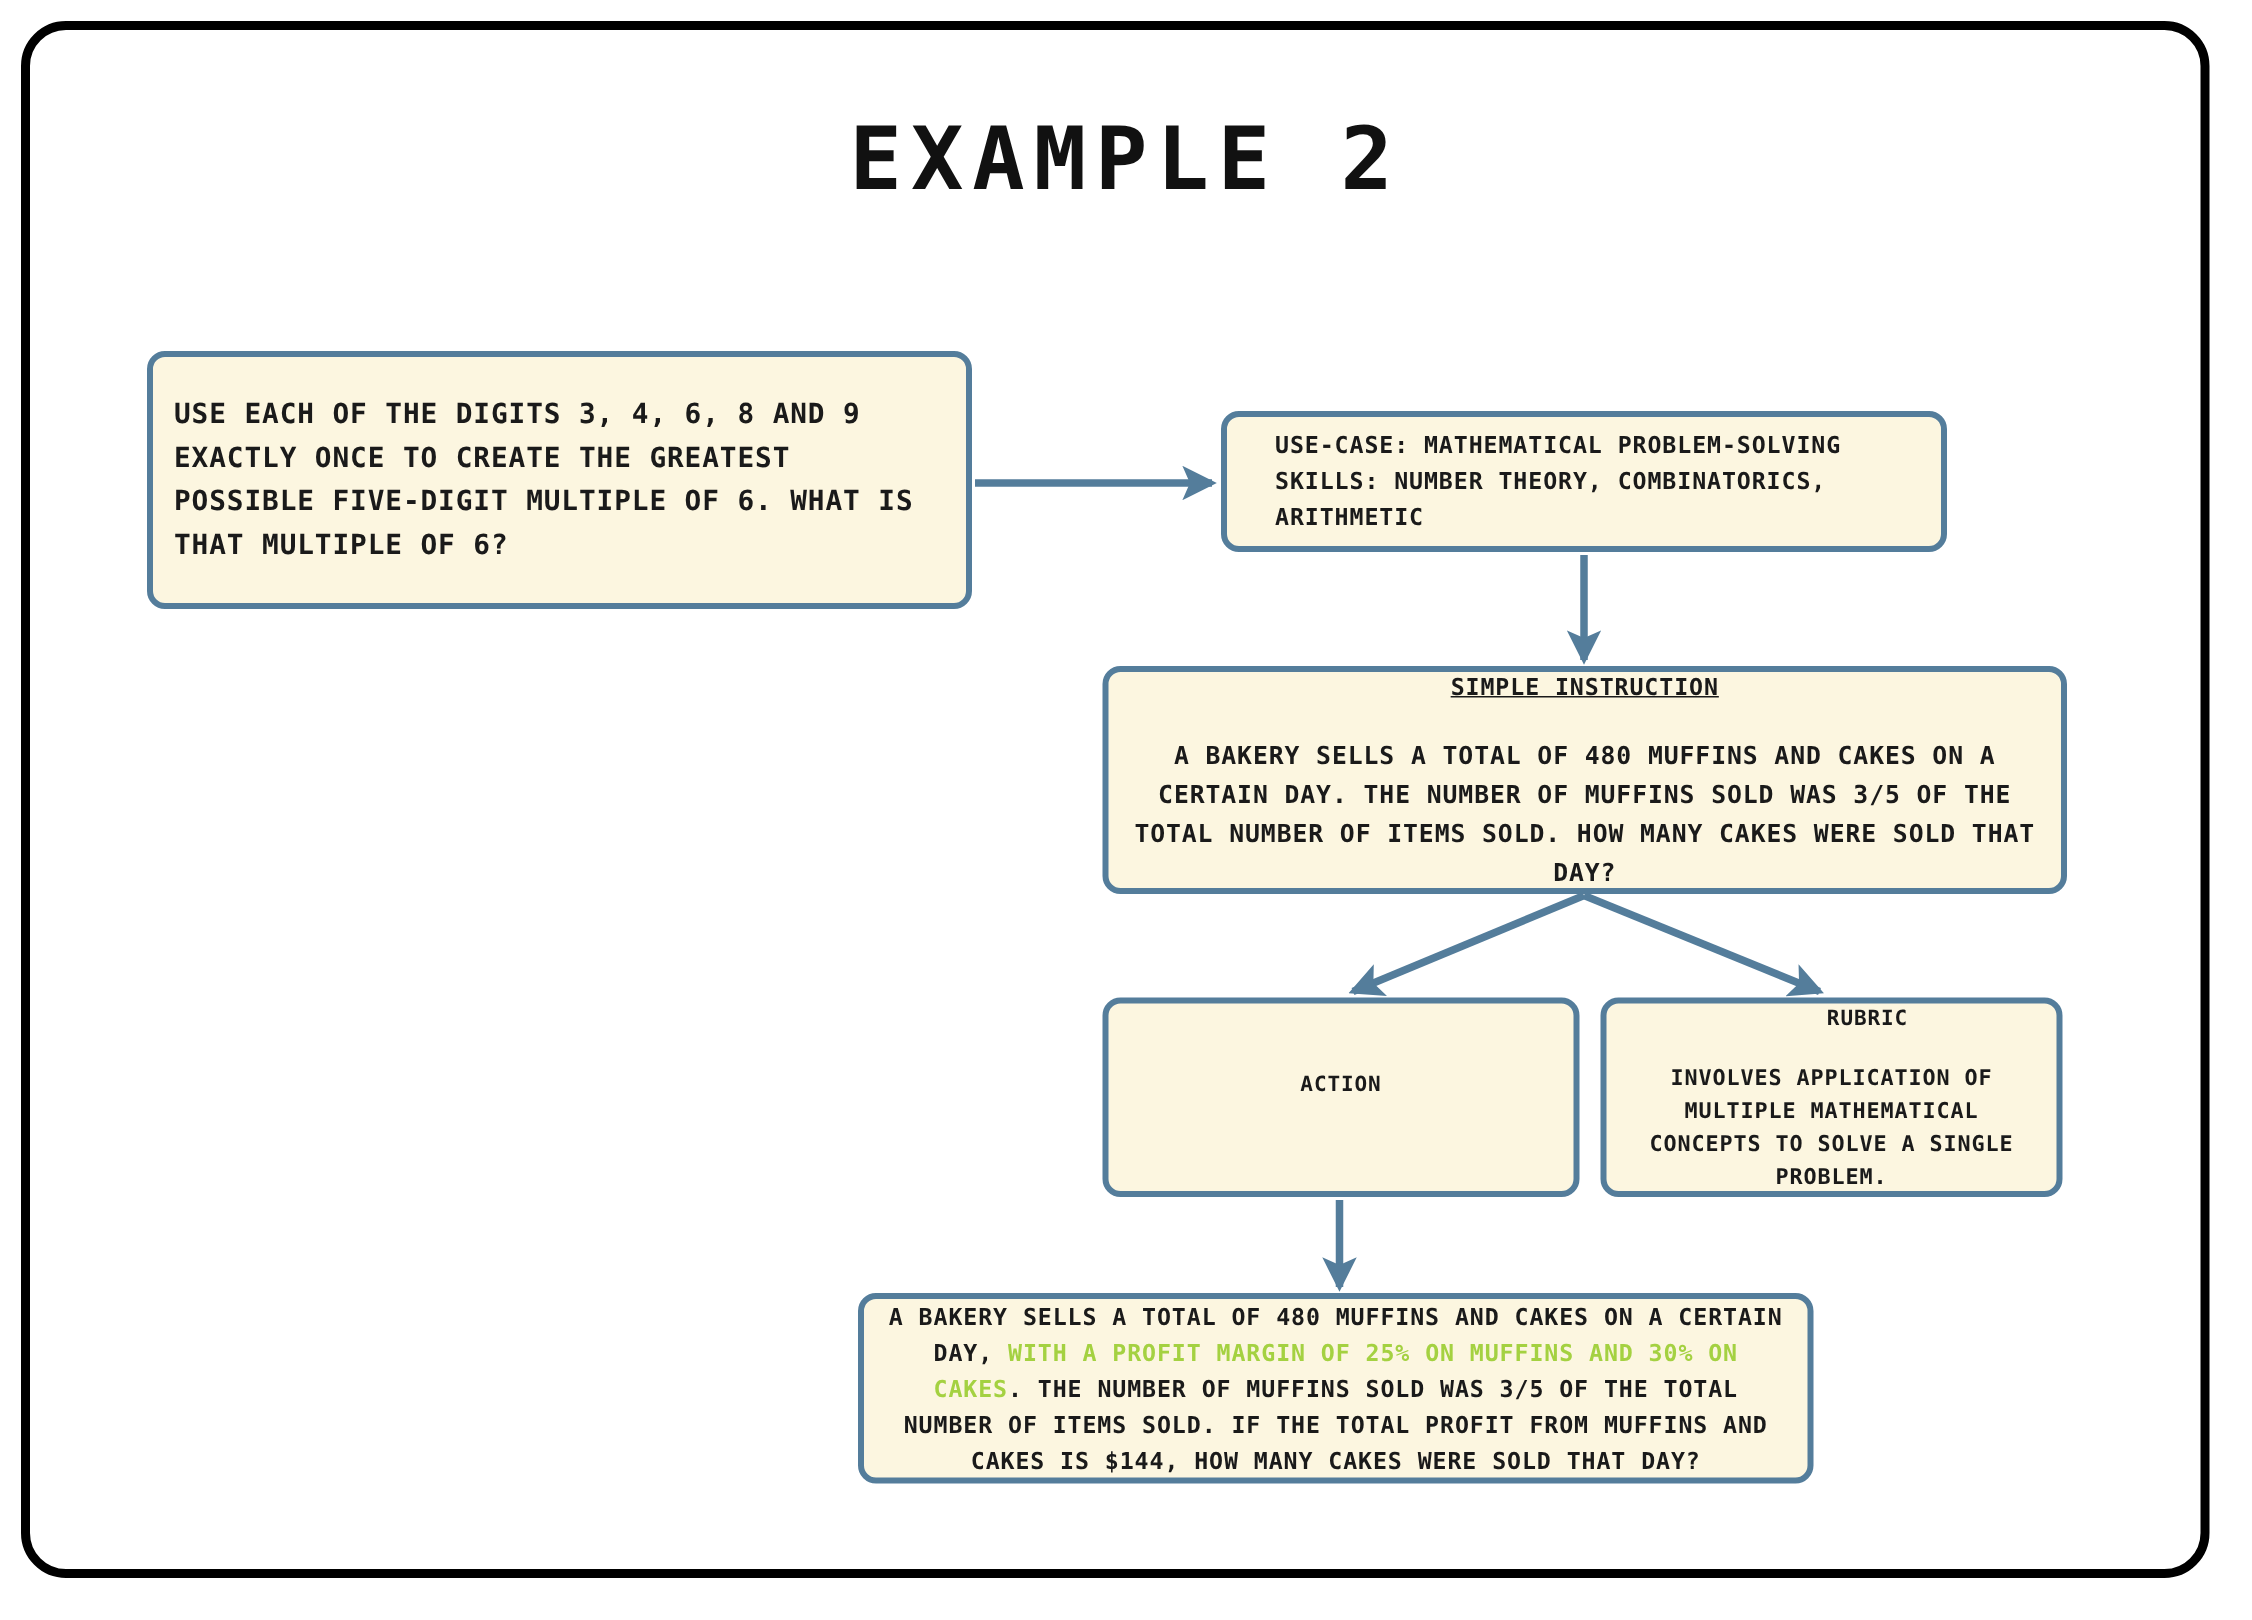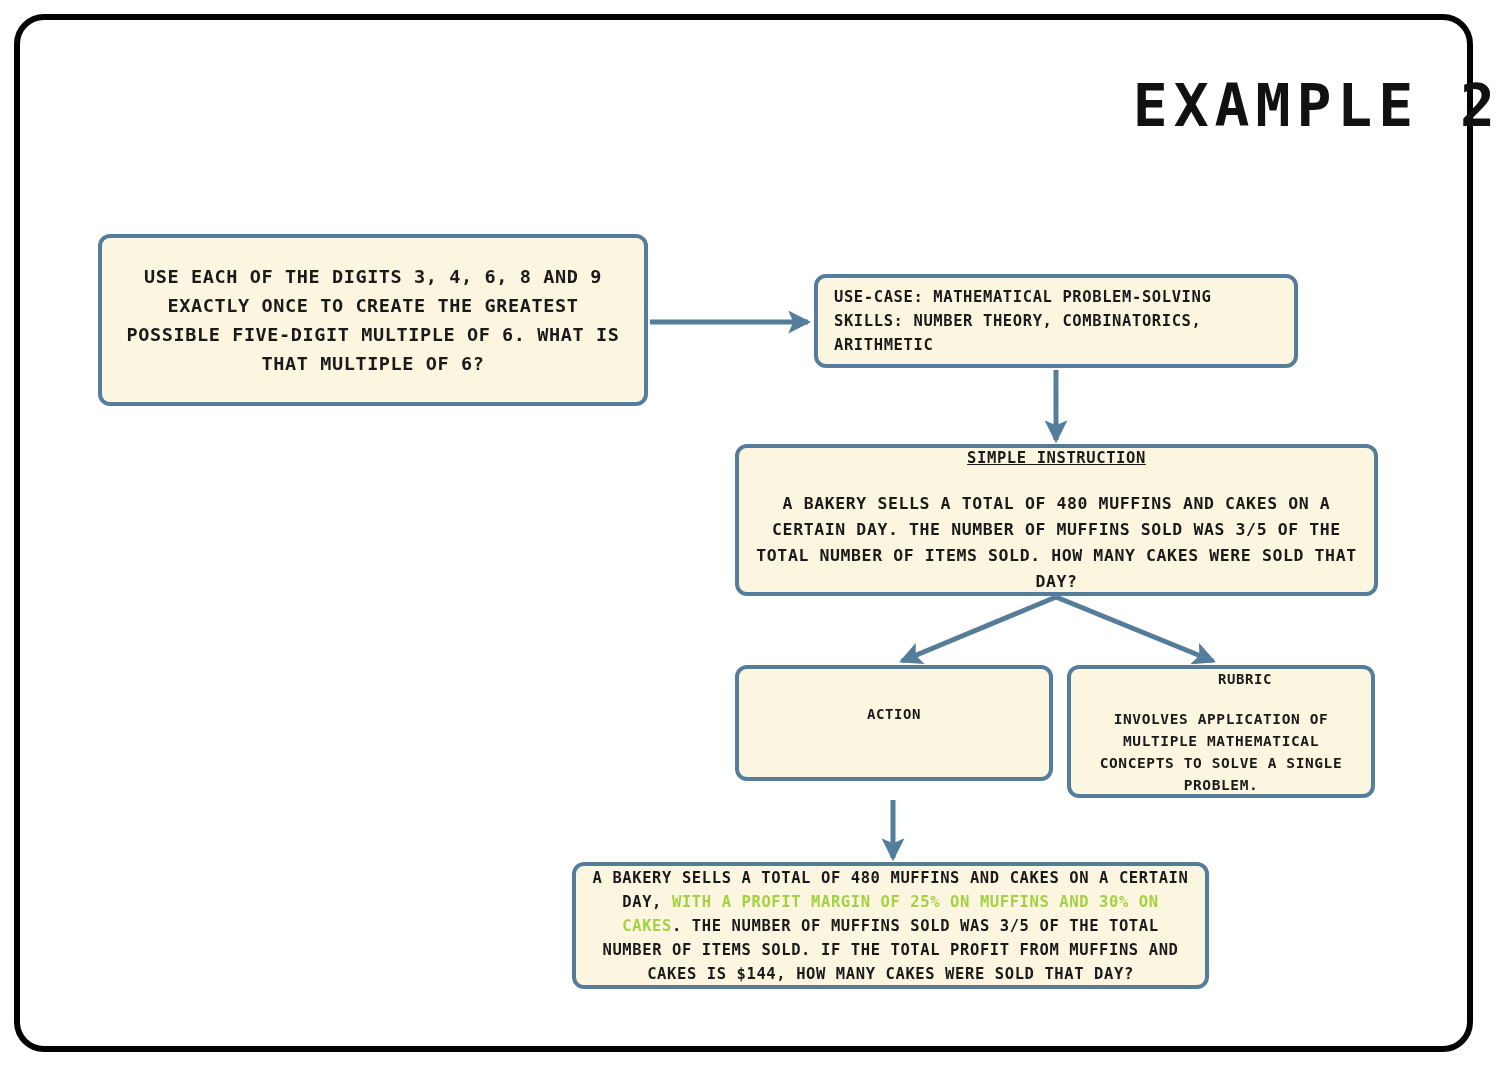--- a/index.html
+++ b/index.html
@@ -30,21 +30,21 @@
     box-sizing: border-box;
     pointer-events: none;
   }
 
   
   #page-title {
     position: absolute;
     left: 0;
     top: 72px;
     width: 1501px;
-    text-align: right;
+    text-align: center;
     font-size: 58px;
     line-height: 68px;
     font-weight: 700;
     letter-spacing: 6px;
     color: #111111;
     font-family: "DejaVu Sans Mono", "Liberation Mono", monospace;
     white-space: pre;
   }
 
   
@@ -69,51 +69,50 @@
     text-align: center;
     font-weight: 700;
   }
 
   
   #node-seed {
     left: 98px;
     top: 234px;
     width: 550px;
     height: 172px;
-    text-align: center;
     font-size: 18.5px;
     line-height: 29px;
   }
   #node-usecase {
     left: 814px;
     top: 274px;
     width: 484px;
     height: 94px;
     text-align: left;
     font-size: 15.5px;
     line-height: 24px;
   }
-  #node-usecase .body { padding: 0 16px; }
+  #node-usecase .body { padding: 0 32px; }
 
   #node-simple {
     left: 735px;
     top: 444px;
     width: 643px;
     height: 152px;
     font-size: 16.5px;
     line-height: 26px;
     text-align: center;
   }
   #node-simple .hdr { font-size: 15.5px; margin-bottom: 20px; text-decoration: underline; }
 
   #node-action {
     left: 735px;
     top: 665px;
     width: 318px;
-    height: 116px;
+    height: 133px;
     font-size: 14.5px;
     line-height: 22px;
     text-align: center;
   }
   #node-action .hdr { font-size: 14px; margin-bottom: 18px; }
 
   #node-rubric {
     left: 1067px;
     top: 665px;
     width: 308px;

